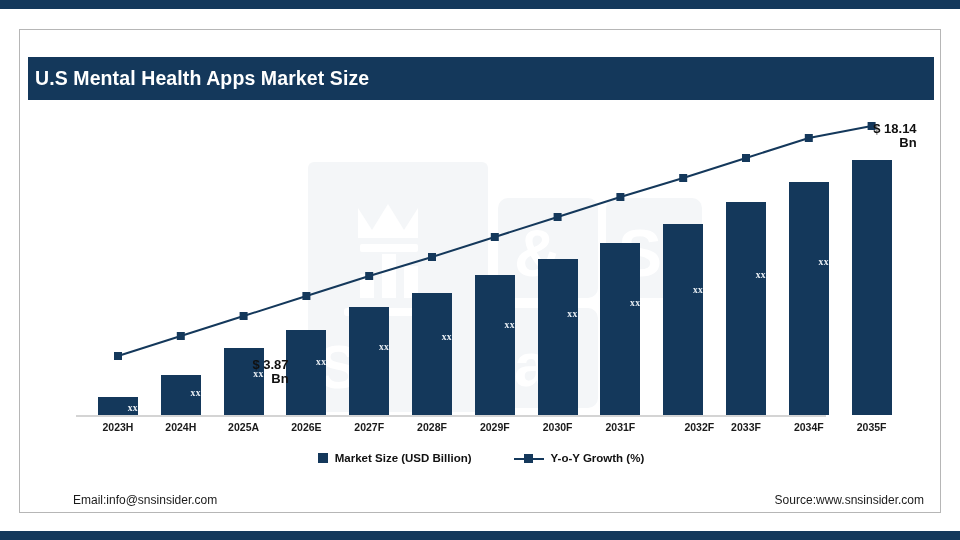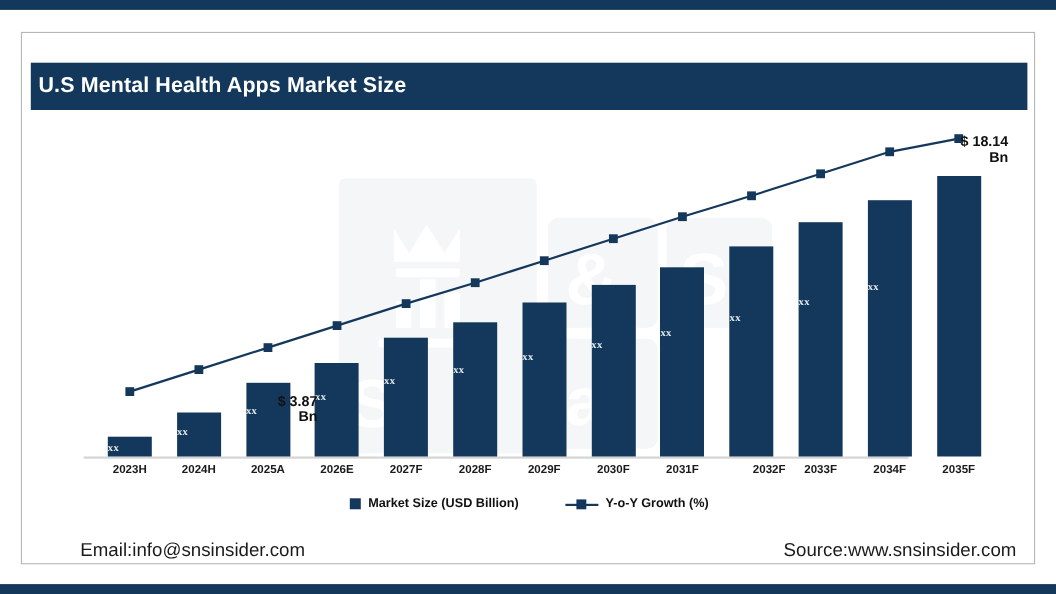--- a/index.html
+++ b/index.html
@@ -79,21 +79,21 @@
   }
 
   .bar {
     position:absolute;
     background:#14385b;
     bottom:0;
   }
   .bar-xx {
     position:absolute;
     left:0; right:0;
-    text-align:left;
+    text-align:right;
     color:#e8eef4;
     font-size:9.5px;
     font-weight:bold;
     letter-spacing:0.4px;
     font-family:"Liberation Serif", serif;
   }
 
   .value-label {
     position:absolute;
     text-align:right;
@@ -130,21 +130,21 @@
     position:absolute; left:10px; top:1px; width:9px; height:9px; background:#14385b;
   }
   .legend-text { font-size:11.5px; font-weight:bold; color:#111111; }
 
   
   .footer {
     position:absolute; left:0; top:455px; width:922px; height:29px;
     display:flex; align-items:center; justify-content:space-between;
     padding:0 18px;
   }
-  .footer-text { font-size:17px; color:#1a1a1a;padding-left:35px; }
+  .footer-text { font-size:12px; color:#1a1a1a;padding-left:35px; }
 </style>
 </head>
 <body>
 
 <div class="rail-top"></div>
 <div class="rail-bottom"></div>
 
 <div class="card">
 
   <div class="header-band">

